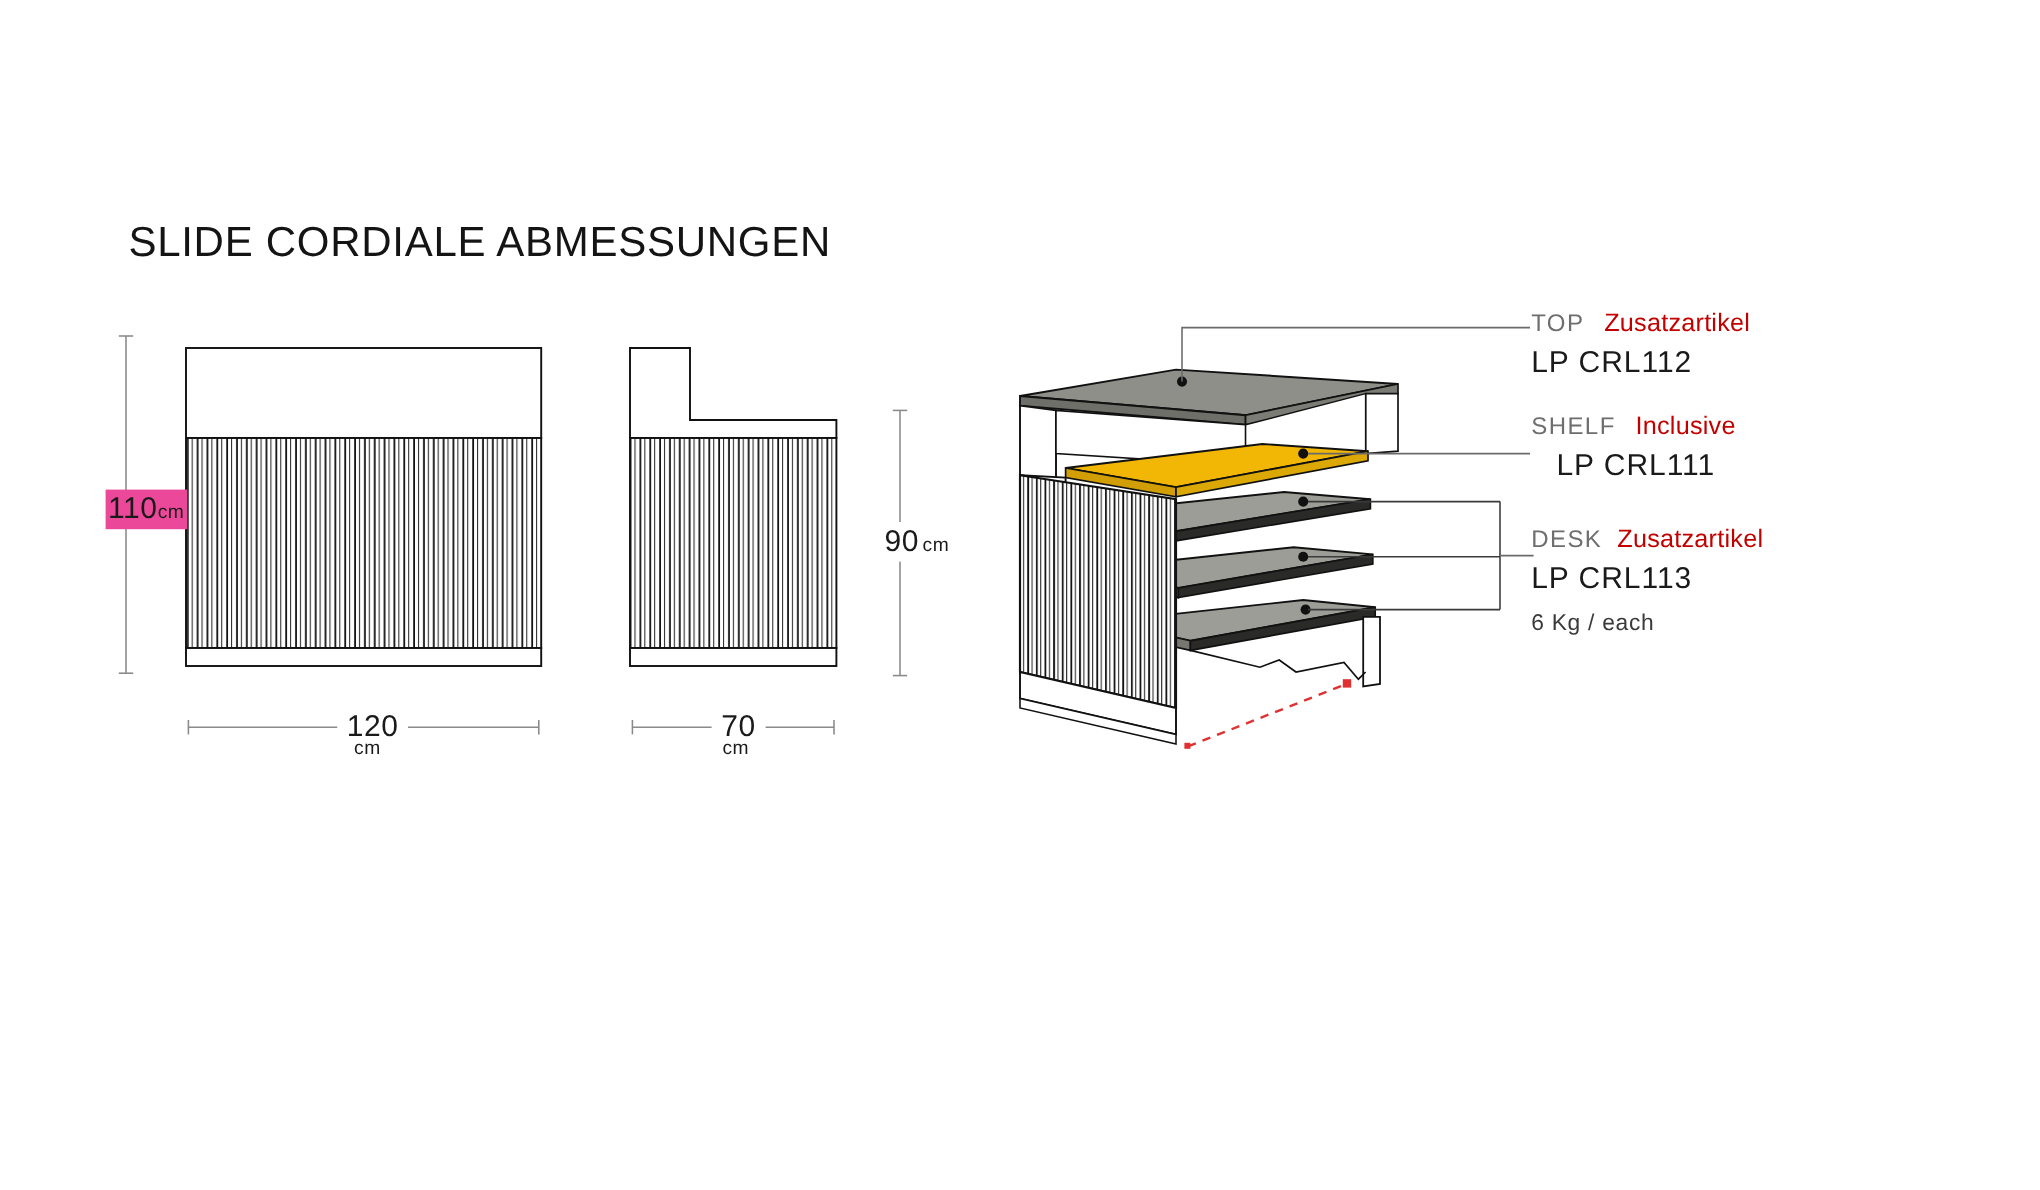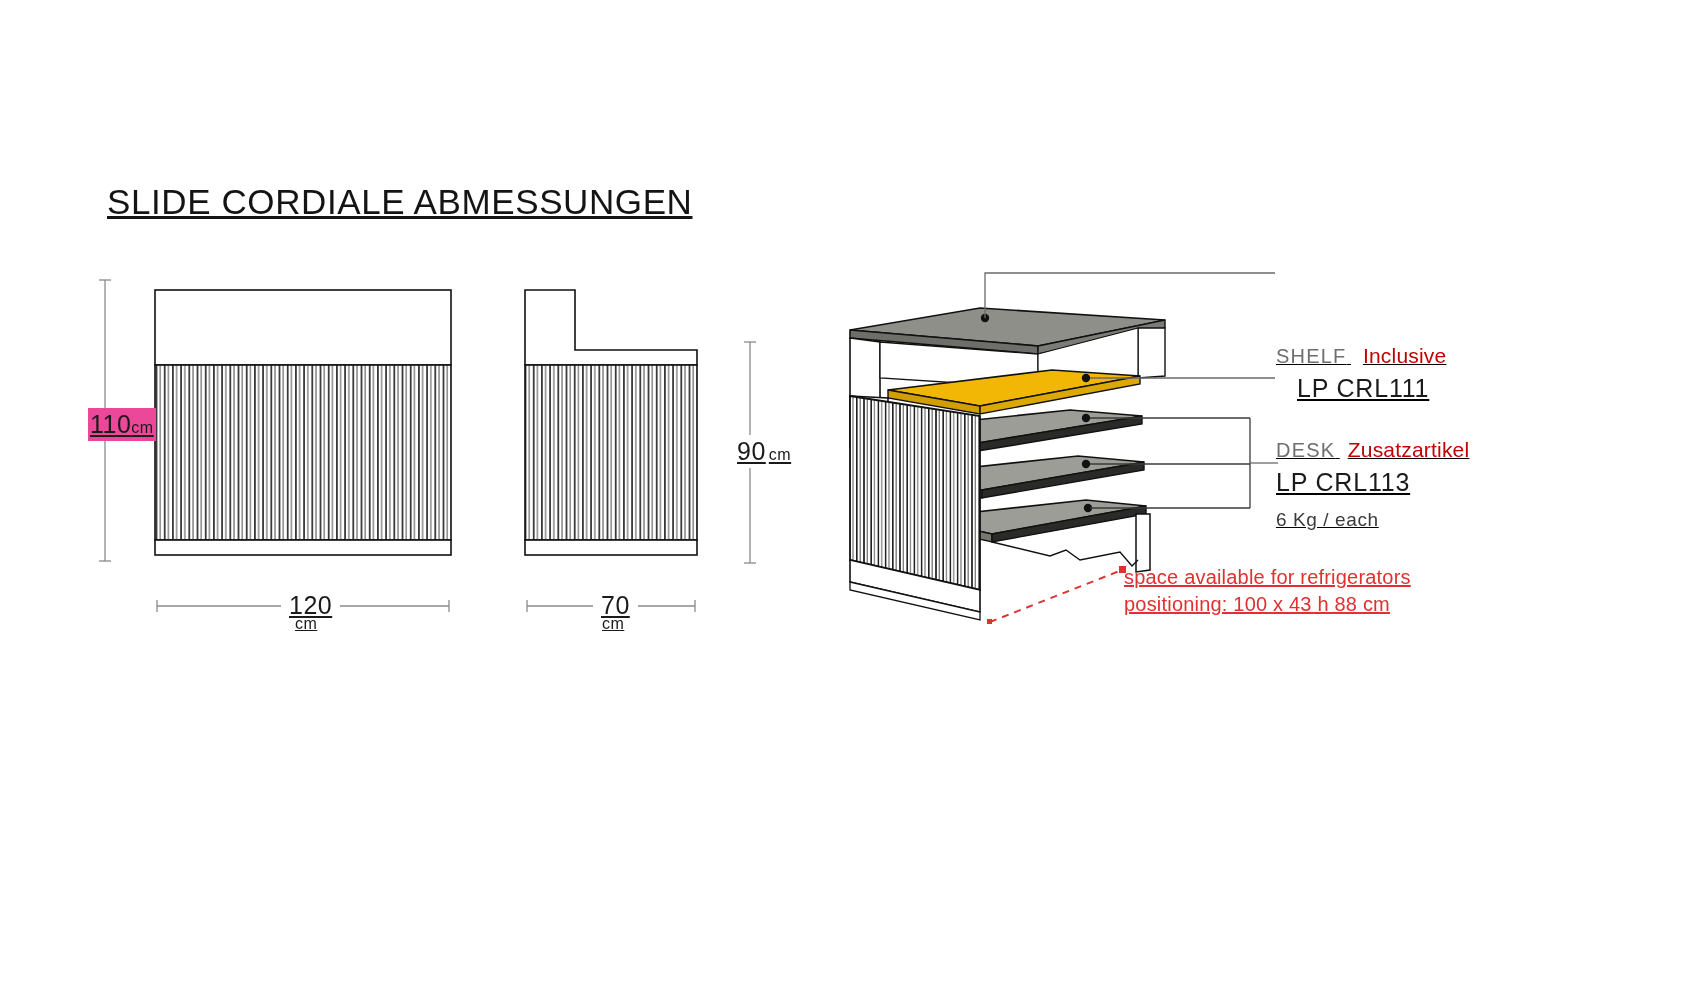--- a/index.html
+++ b/index.html
@@ -5,21 +5,21 @@
 <style>
   html,body{margin:0;padding:0;}
   body{
     width:1700px;height:992px;
     background:#ffffff;
     font-family:"Liberation Sans", sans-serif;
     overflow:hidden;
     position:relative;
   }
   #stage{position:absolute;left:0;top:0;width:1700px;height:992px;}
-  .abs{position:absolute;text-decoration:underline;}
+  .abs{position:absolute;}
 
   
   #page-title{
     left:107px; top:182px;
     font-size:35px;
     letter-spacing:0.6px;
     color:#141414;
     font-weight:400;
     white-space:nowrap;
   }
@@ -223,20 +223,27 @@
       <polyline points="130,123 315,123" fill="none" stroke="#6a6a6a" stroke-width="1.3"></polyline>
 
       <polyline points="130,163 290,163" fill="none" stroke="#3a3a3a" stroke-width="1.3"></polyline>
       <polyline points="130,209 290,209" fill="none" stroke="#3a3a3a" stroke-width="1.3"></polyline>
       <polyline points="130,253 290,253" fill="none" stroke="#3a3a3a" stroke-width="1.3"></polyline>
       <line x1="290" y1="163" x2="290" y2="253" stroke="#3a3a3a" stroke-width="1.3"></line>
       <polyline points="290,208 318,208" fill="none" stroke="#6a6a6a" stroke-width="1.3"></polyline>
     </svg>
   </div>
 
+  <div class="abs" style="left:1276px;top:258px;">
+    <div class="ann-row">
+      <span class="ann-key">TOP</span>
+      <span class="ann-val" style="margin-left:12px;">Zusatzartikel</span>
+    </div>
+    <div class="ann-code" style="margin-top:6px;">LP CRL112</div>
+  </div>
 
   <div class="abs" style="left:1276px;top:344px;">
     <div class="ann-row">
       <span class="ann-key">SHELF</span>
       <span class="ann-val" style="margin-left:12px;">Inclusive</span>
     </div>
     <div class="ann-code" style="margin-top:6px;margin-left:21px;">LP CRL111</div>
   </div>
 
   <div class="abs" style="left:1276px;top:438px;">
@@ -249,18 +256,14 @@
   </div>
 
   <div class="abs" style="left:980px;top:530px;width:230px;height:110px;">
     <svg width="230" height="110" viewBox="0 0 230 110">
       <line x1="10" y1="92" x2="142" y2="40" stroke="#e03030" stroke-width="2" stroke-dasharray="7 6"></line>
       <rect x="139" y="36" width="7" height="7" fill="#e03030"></rect>
       <rect x="7" y="89" width="5" height="5" fill="#e03030"></rect>
     </svg>
   </div>
 
-  <div class="abs note-red" style="left:1124px;top:564px;">
-    <div>space available for refrigerators</div>
-    <div>positioning: 100 x 43 h 88 cm</div>
-  </div>
 
 </div>
 
 </body></html>

